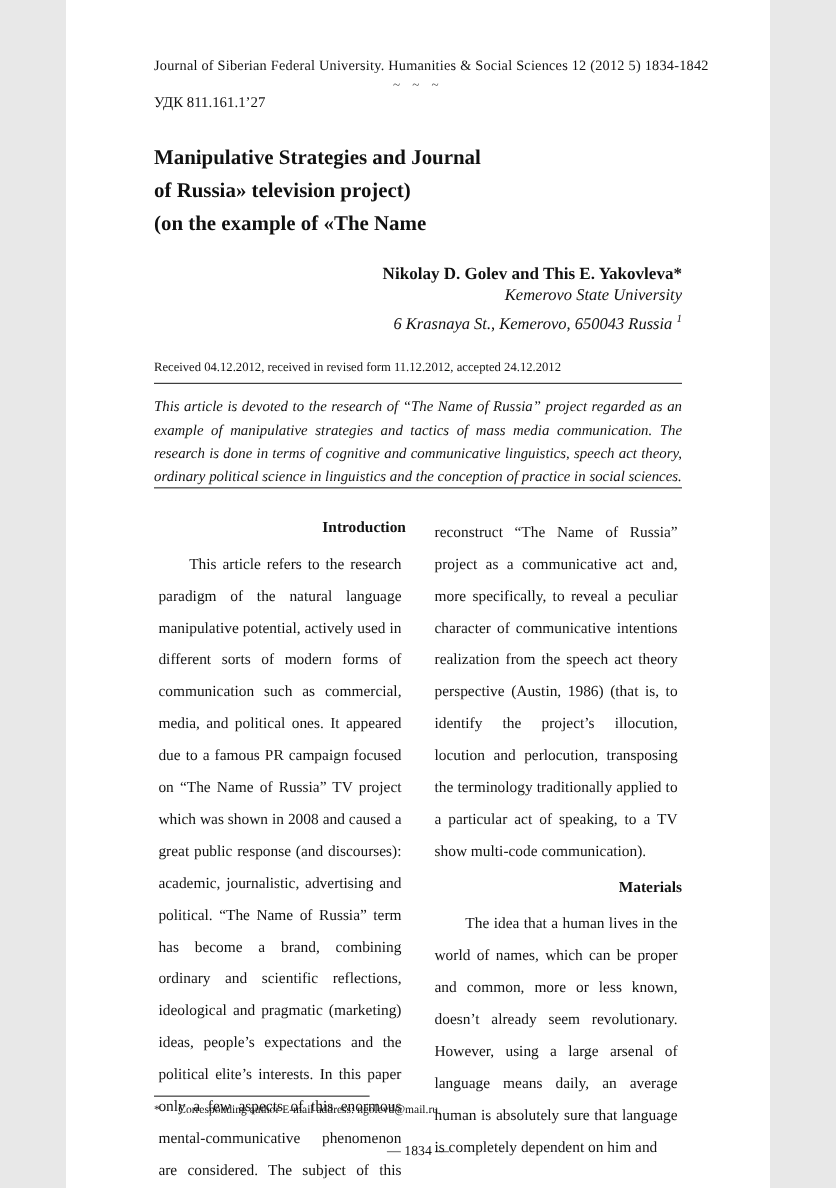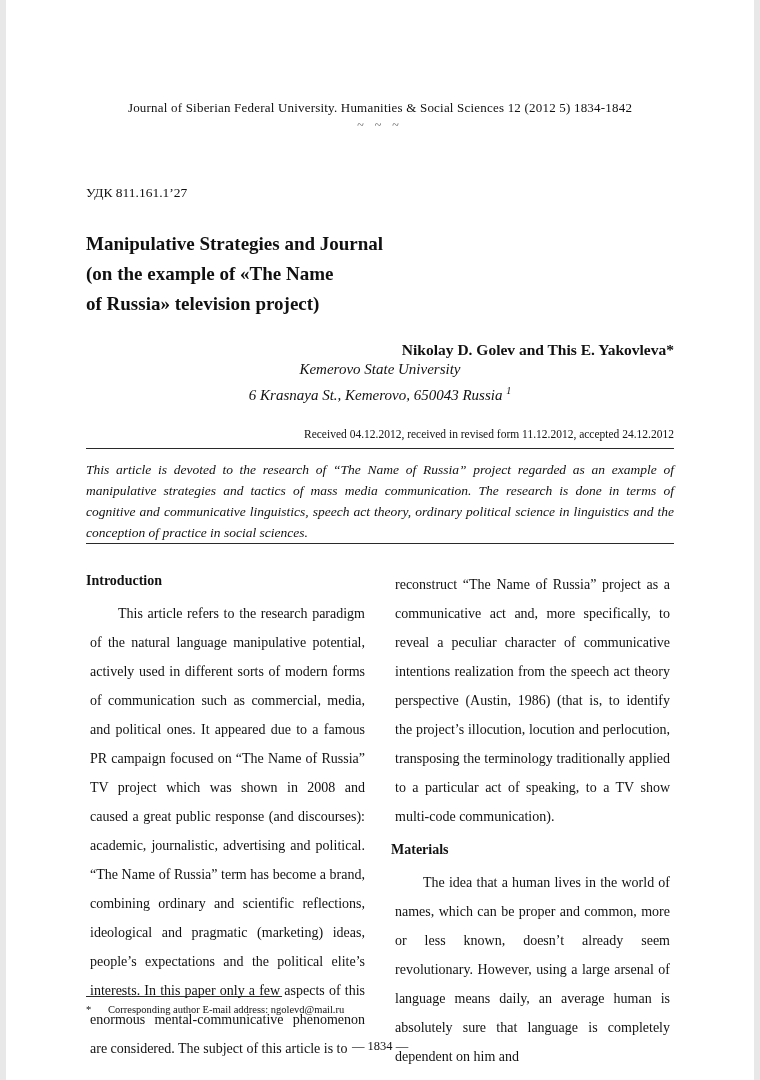--- a/index.html
+++ b/index.html
@@ -4,71 +4,69 @@
 <style>
   html, body {
     margin: 0;
     padding: 0;
     background: #e8e8e8;
     font-family: "Liberation Serif", "DejaVu Serif", serif;
     color: #111;
   }
   .page {
     position: relative;
-    width: 748px;
+    width: 640px;
     height: 1080px;
     margin: 0 auto;
     background: #ffffff;
     box-sizing: border-box;
-    padding: 100px 80px 0 80px;
+    padding: 52px 80px 0 80px;
     overflow: hidden;
   }
   .journal-header {
     text-align: center;
     font-size: 13px;
     letter-spacing: 0.2px;
     white-space: nowrap;
   }
   .ornament {
     text-align: center;
     font-size: 12px;
     color: #555;
     letter-spacing: 4px;
     margin-top: 2px;
   }
   .udk {
     font-size: 13.5px;
-    margin-top: 52px;
   }
   .title {
     font-size: 19px;
     font-weight: bold;
     line-height: 30px;
     margin-top: 28px;
   }
   .authors-block {
     text-align: right;
     margin-top: 22px;
   }
   .authors {
     font-size: 15.5px;
     font-weight: bold;
   }
   .affiliation, .address {
     font-size: 15px;
     font-style: italic;
     line-height: 21px;
-    text-align: center;
   }
   .address sup {
     font-size: 10px;
     font-style: italic;
   }
   .received {
-    text-align: right;
+    text-align: left;
     font-size: 11.5px;
     margin-top: 22px;
     padding-bottom: 8px;
   }
   .rule {
     border-top: 1px solid #2a2a2a;
     height: 0;
   }
   .abstract {
     font-style: italic;
@@ -87,21 +85,21 @@
   .columns {
     display: flex;
     gap: 22px;
     margin-top: 22px;
   }
   .col {
     width: 289px;
     box-sizing: border-box;
   }
   .sec-heading {
-    text-align: left;
+    text-align: right;
     font-weight: bold;
     font-size: 14px;
     line-height: 29px;
     margin-bottom: 0;
   }
   .body-par {
     font-size: 14px;
     line-height: 29px;
     text-align: justify;
     margin: 4px;
@@ -148,22 +146,22 @@
 
 <div class="page">
 
   <div class="journal-header">Journal of  Siberian Federal University.  Humanities &amp; Social Sciences 12 (2012 5) 1834-1842</div>
   <div class="ornament">~ ~ ~</div>
 
   <div class="udk">УДК 811.161.1’27</div>
 
   <div class="title">
     <div>Manipulative Strategies and Journal</div>
+    <div>of Russia» television project)</div>
     <div>(on the example of «The Name</div>
-    <div>of Russia» television project)</div>
   </div>
 
   <div class="authors-block">
     <div class="authors">Nikolay D. Golev and This E. Yakovleva*</div>
     <div class="affiliation">Kemerovo State University</div>
     <div class="address"><span>6 Krasnaya St., Kemerovo, 650043 Russia</span> <sup>1</sup></div>
   </div>
 
   <div class="received">Received 04.12.2012, received in revised form 11.12.2012, accepted 24.12.2012</div>
 

